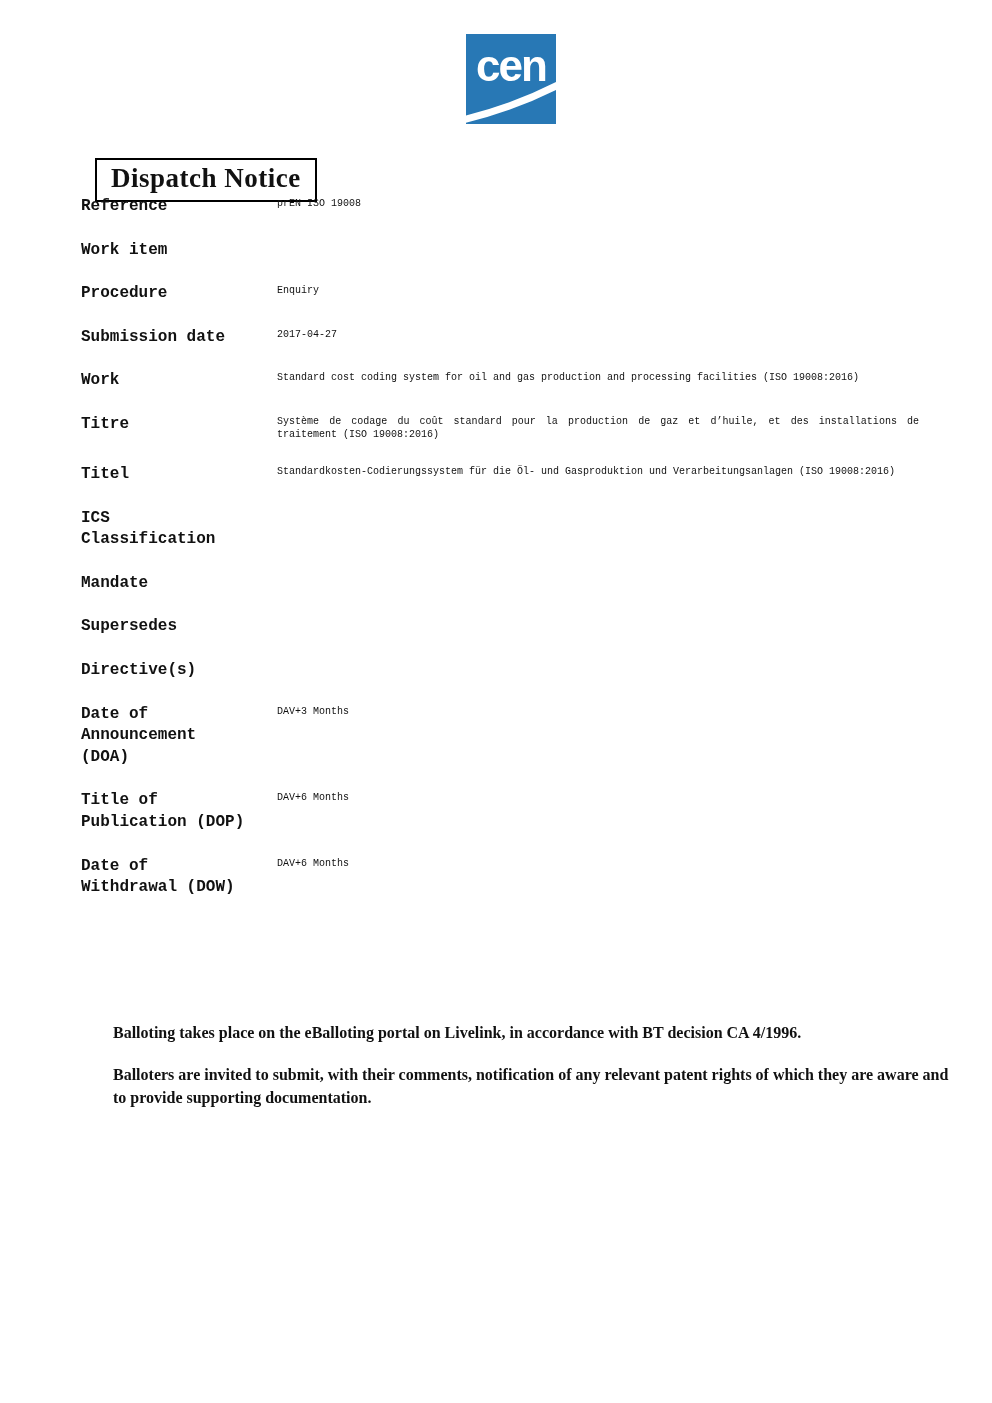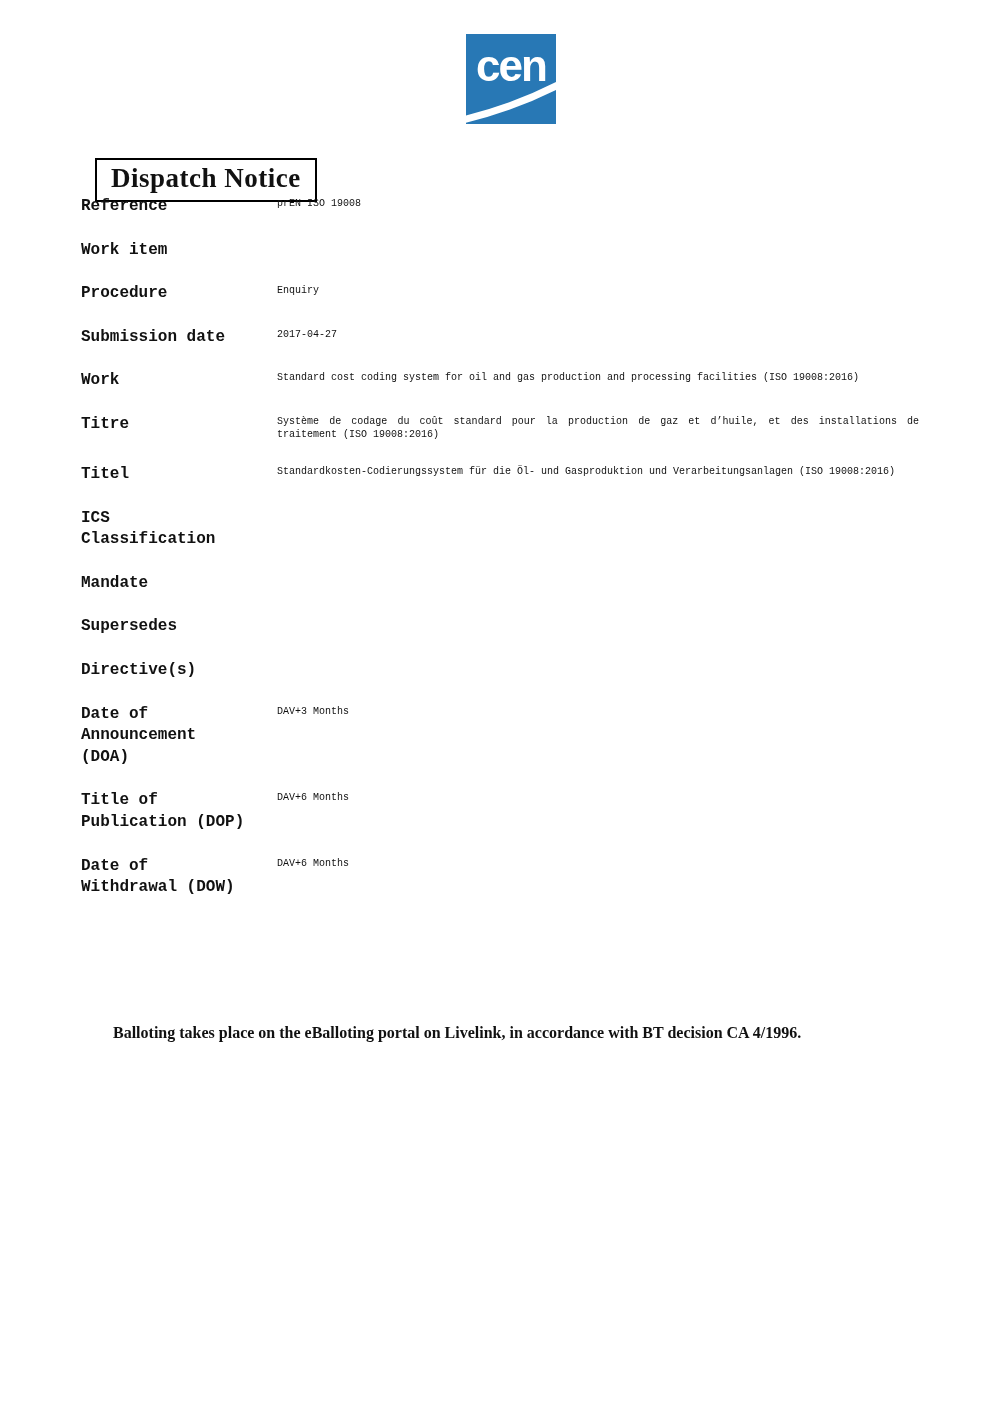--- a/index.html
+++ b/index.html
@@ -148,15 +148,16 @@
         <div class="field-value">DAV+6 Months</div>
       </div>
       <div class="field-row">
         <div class="field-label">Date of Withdrawal (DOW)</div>
         <div class="field-value">DAV+6 Months</div>
       </div>
     </div>
 
   <div class="footer-notes">
     <p class="footer-par">Balloting takes place on the eBalloting portal on Livelink, in accordance with BT decision CA 4/1996.</p>
+    <p class="footer-par">Balloters are invited to submit, with their comments, notification of any relevant patent rights of which they are aware and to provide supporting documentation.</p>
   </div>
 
 </div>
 
 </body></html>

